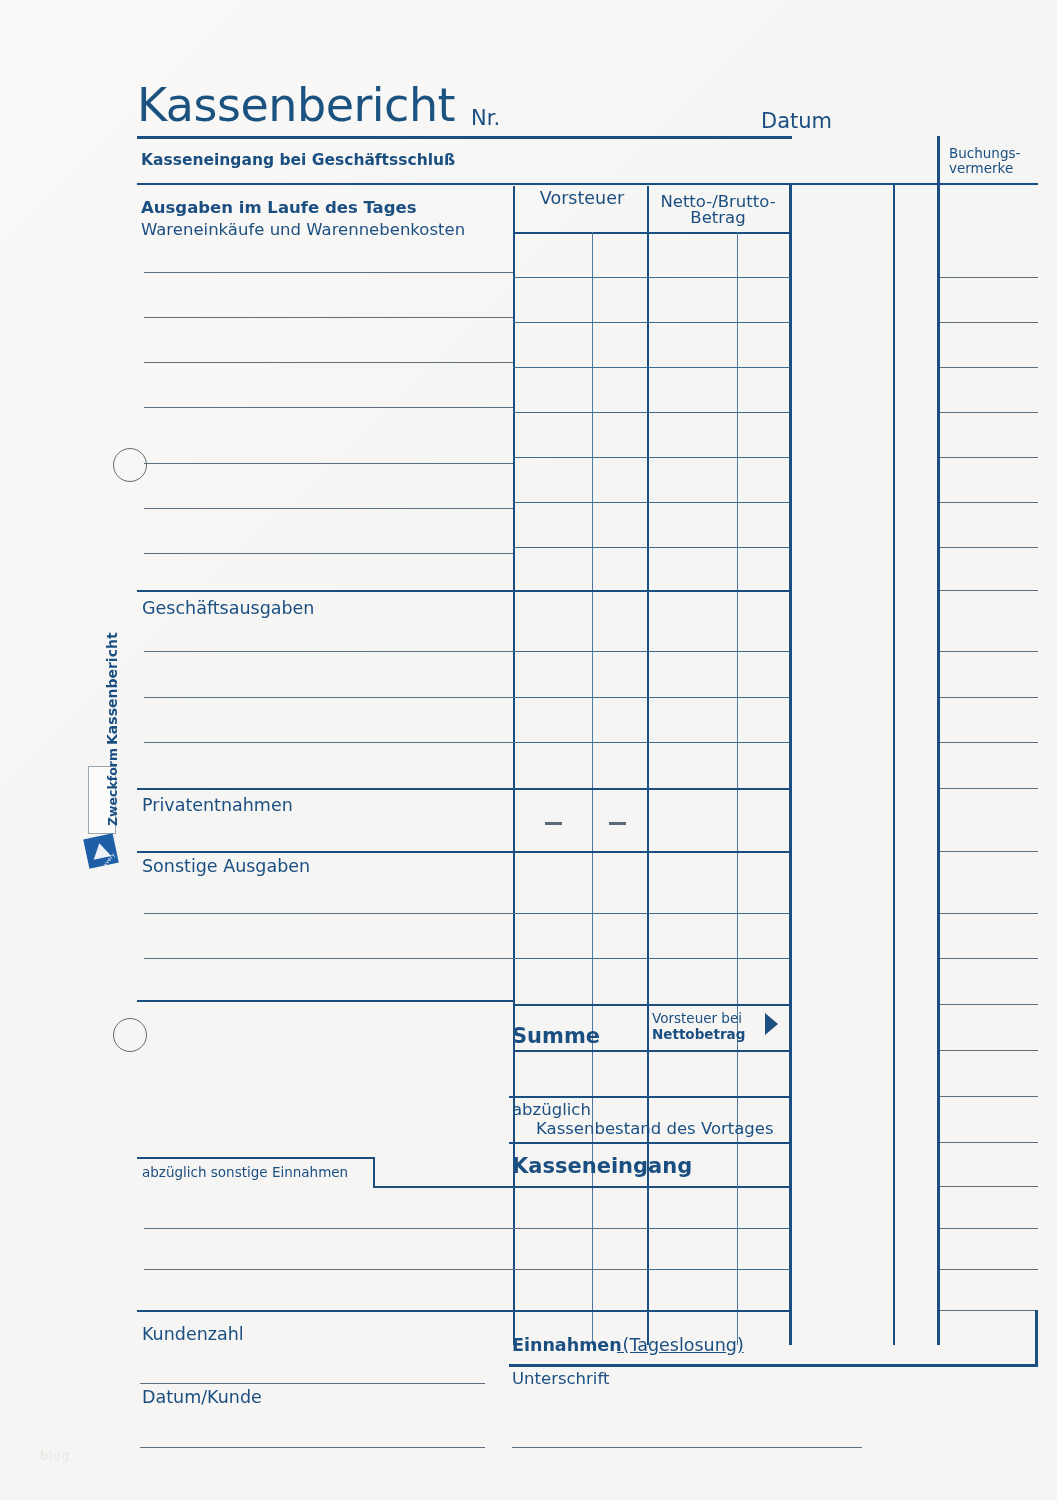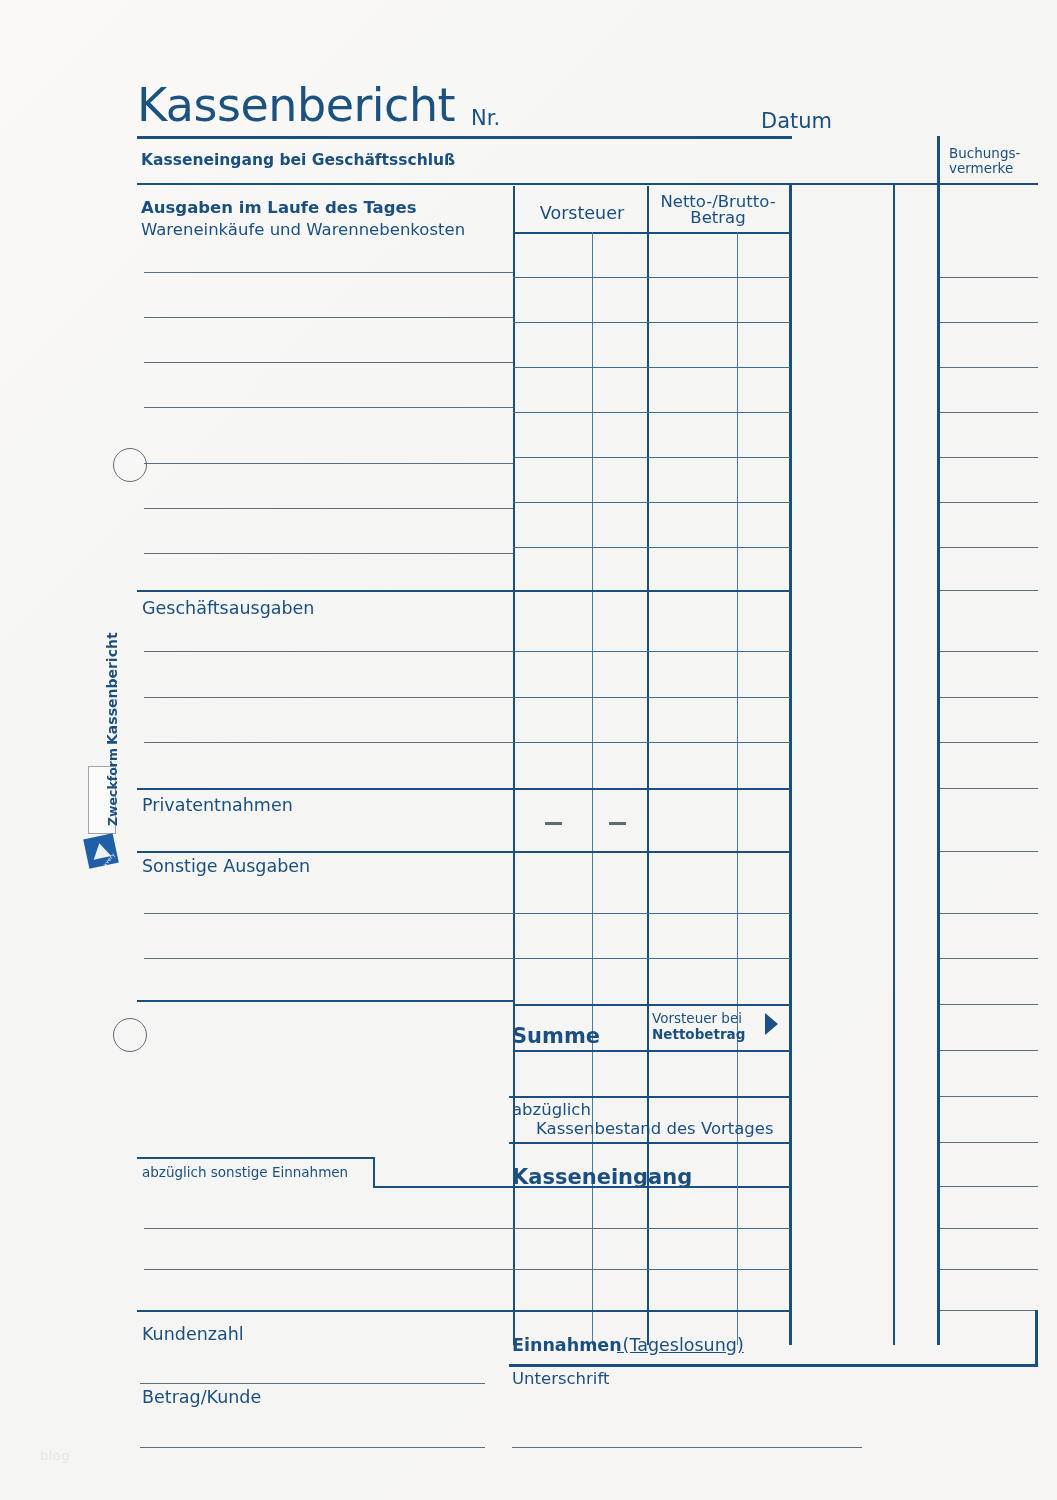--- a/index.html
+++ b/index.html
@@ -162,21 +162,21 @@
 
   <div class="h med" style="left:137px; top:183px; width:655px;"></div>
   <div class="h med" style="left:792px; top:183px; width:246px;"></div>
 
   <div class="t s13" style="left:949px; top:146px;">Buchungs-</div>
   <div class="t s13" style="left:949px; top:161px;">vermerke</div>
 
   <div class="t s16 bold" style="left:141px; top:199px;">Ausgaben im Laufe des Tages</div>
   <div class="t s16" style="left:141px; top:221px;">Wareneinkäufe und Warennebenkosten</div>
 
-  <div class="t s17 center" style="left:513px; top:204px; width:138px;">Vorsteuer</div>
+  <div class="t s17 center" style="left:513px; top:189px; width:138px;">Vorsteuer</div>
 
   <div class="t s16 center" style="left:648px; top:193px; width:140px;">Netto-/Brutto-</div>
   <div class="t s16 center" style="left:648px; top:209px; width:140px;">Betrag</div>
 
   <div class="h med" style="left:513px; top:232px; width:279px;"></div>
 
   <div class="v med" style="left:137px; top:183px; height:0px;"></div>
 
   <div class="v med" style="left:513px; top:186px; height:1159px;"></div>
   <div class="v light" style="left:592px; top:232px; height:1113px;"></div>
@@ -264,21 +264,21 @@
 
   <div class="t s18 bold" style="left:512px; top:1025px;">Summe</div>
   <div class="h med" style="left:509px; top:1096px; width:281px;"></div>
   <div class="h grey" style="left:940px; top:1096px; width:98px;"></div>
 
   <div class="t s16" style="left:512px; top:1101px;">abzüglich</div>
   <div class="t s16" style="left:536px; top:1120px;">Kassenbestand des Vortages</div>
   <div class="h med" style="left:509px; top:1142px; width:281px;"></div>
   <div class="h grey" style="left:940px; top:1142px; width:98px;"></div>
 
-  <div class="t s18 bold" style="left:512px; top:1155px;margin-top:11px;">Kasseneingang</div>
+  <div class="t s18 bold" style="left:512px; top:1155px;">Kasseneingang</div>
   <div class="h med" style="left:374px; top:1186px; width:416px;"></div>
   <div class="h grey" style="left:940px; top:1186px; width:98px;"></div>
 
   <div class="h med" style="left:137px; top:1157px; width:238px;"></div>
   <div class="v med" style="left:373px; top:1157px; height:31px;"></div>
   <div class="t s13" style="left:142px; top:1165px;">abzüglich sonstige Einnahmen</div>
 
   <div class="v med" style="left:647px; top:1186px; height:124px;"></div>
 
   <div class="h thin" style="left:647px; top:1228px; width:143px;"></div>
@@ -290,21 +290,21 @@
   <div class="h grey" style="left:144px; top:1269px; width:503px;"></div>
   <div class="h med" style="left:137px; top:1310px; width:510px;"></div>
 
   <div class="h grey" style="left:940px; top:1228px; width:98px;"></div>
   <div class="h grey" style="left:940px; top:1269px; width:98px;"></div>
   <div class="h grey" style="left:940px; top:1310px; width:98px;"></div>
 
   <div class="t s17" style="left:142px; top:1325px;">Kundenzahl</div>
   <div class="h grey" style="left:140px; top:1383px; width:345px;"></div>
 
-  <div class="t s17" style="left:142px; top:1388px;">Betrag/Kunde</div>
+  <div class="t s17" style="left:142px; top:1388px;">Datum/Kunde</div>
   <div class="h grey" style="left:140px; top:1447px; width:345px;"></div>
 
   <div class="t s17 bold" style="left:512px; top:1336px;">Einnahmen</div>
   <div class="t s17" style="left:617px; top:1336px;text-decoration:underline;"> (Tageslosung)</div>
   <div class="h thick" style="left:509px; top:1364px; width:529px;"></div>
   <div class="v thick" style="left:1035px; top:1310px; height:56px;"></div>
 
   <div class="t s16" style="left:512px; top:1370px;">Unterschrift</div>
   <div class="h grey" style="left:512px; top:1447px; width:350px;"></div>
 

